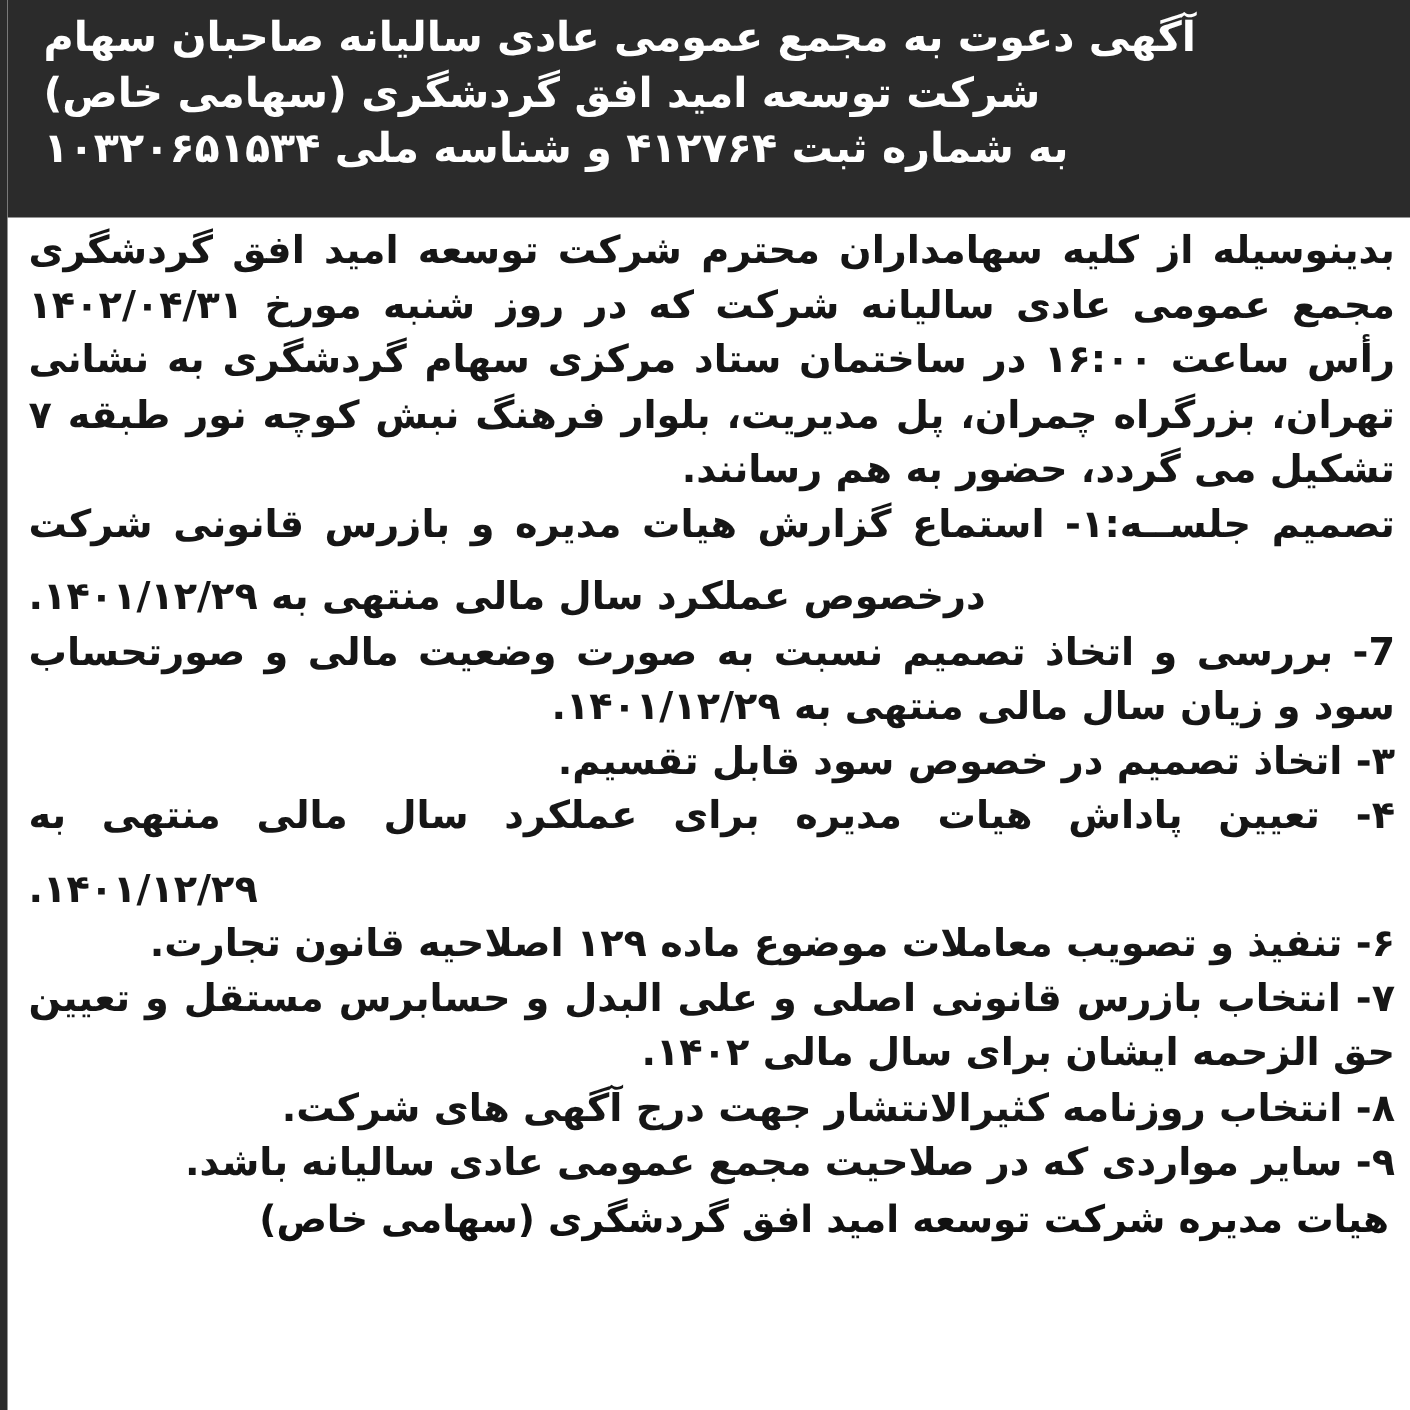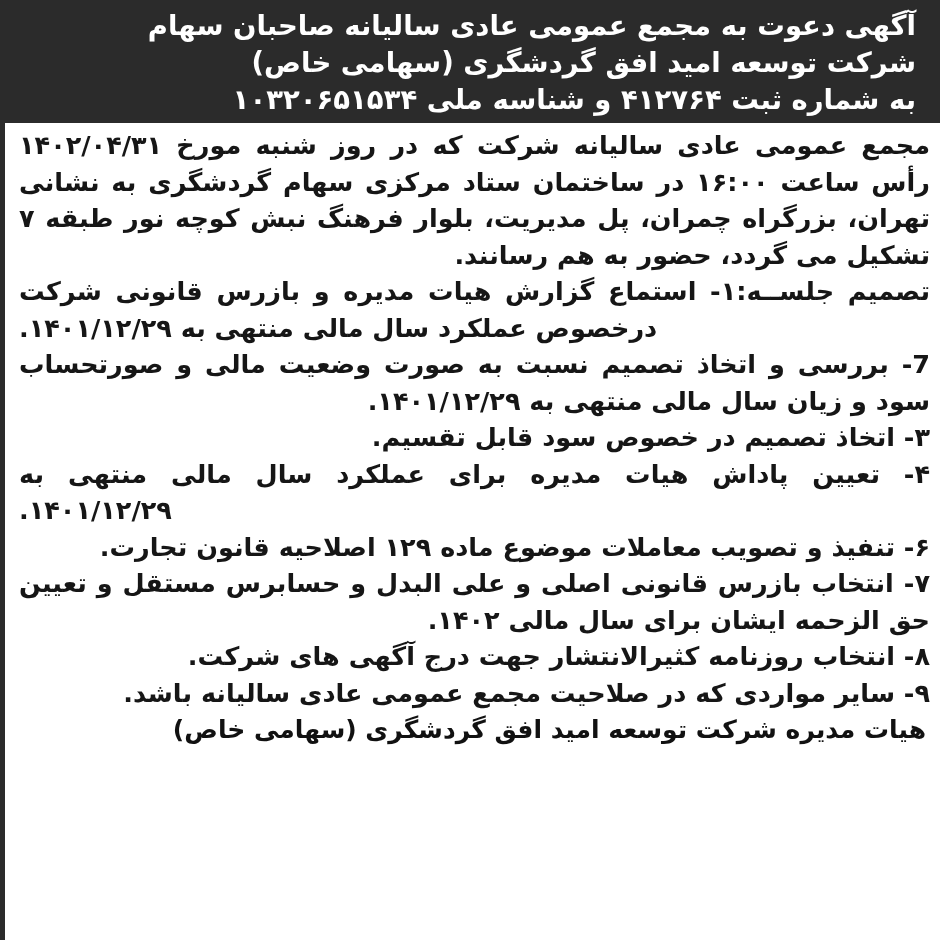--- a/index.html
+++ b/index.html
@@ -22,26 +22,26 @@
     box-sizing: border-box;
     background: #ffffff;
     border-left: 5px solid #2b2b2b;
     overflow: hidden;
   }
 
   
   .header-band {
     background: #2b2b2b;
     color: #ffffff;
-    height: 123px;
+    height: 145px;
     box-sizing: border-box;
     padding: 7px 24px 0 24px;
     display: flex;
     flex-direction: column;
-    align-items: flex-start;
+    align-items: flex-end;
     justify-content: flex-start;
     text-align: center;
   }
   .header-line {
     direction: rtl;
     unicode-bidi: isolate;
     font-weight: bold;
     font-size: 27.5px;
     line-height: 37px;
     letter-spacing: -0.2px;
@@ -70,20 +70,21 @@
     margin: 0;
     padding: 0;
   }
   .para.plain-right {
     text-align: right;
     text-align-last: right;
   }
   .para.plain-left {
     text-align: right;
     text-align-last: left;
+    margin-top: 12px;
   }
 
   .agenda-label {
     font-weight: bold;
     letter-spacing: 1px;
   }
 
   .signature {
     direction: rtl;
     unicode-bidi: isolate;
@@ -104,20 +105,21 @@
 
   <div class="header-band">
     <div class="header-line l1">آگهی دعوت به مجمع عمومی عادی سالیانه صاحبان سهام</div>
     <div class="header-line l2">شرکت توسعه امید افق گردشگری (سهامی خاص)</div>
     <div class="header-line l3">به شماره ثبت ۴۱۲۷۶۴ و شناسه ملی ۱۰۳۲۰۶۵۱۵۳۴</div>
   </div>
 
   <div class="body-area">
 
     <div>
+      <p class="para">بدینوسیله از کلیه سهامداران محترم شرکت توسعه امید افق گردشگری</p>
       <p class="para">مجمع عمومی عادی سالیانه شرکت که در روز شنبه مورخ ۱۴۰۲/۰۴/۳۱</p>
       <p class="para">رأس ساعت ۱۶:۰۰ در ساختمان ستاد مرکزی سهام گردشگری به نشانی</p>
       <p class="para">تهران، بزرگراه چمران، پل مدیریت، بلوار فرهنگ نبش کوچه نور طبقه ۷</p>
       <p class="para plain-right">تشکیل می گردد، حضور به هم رسانند.</p>
     </div>
 
     <div>
 
       <div>
         <p class="para"><span class="agenda-label">تصمیم جلســه:</span><span>۱- استماع گزارش هیات مدیره و بازرس قانونی شرکت</span></p>

